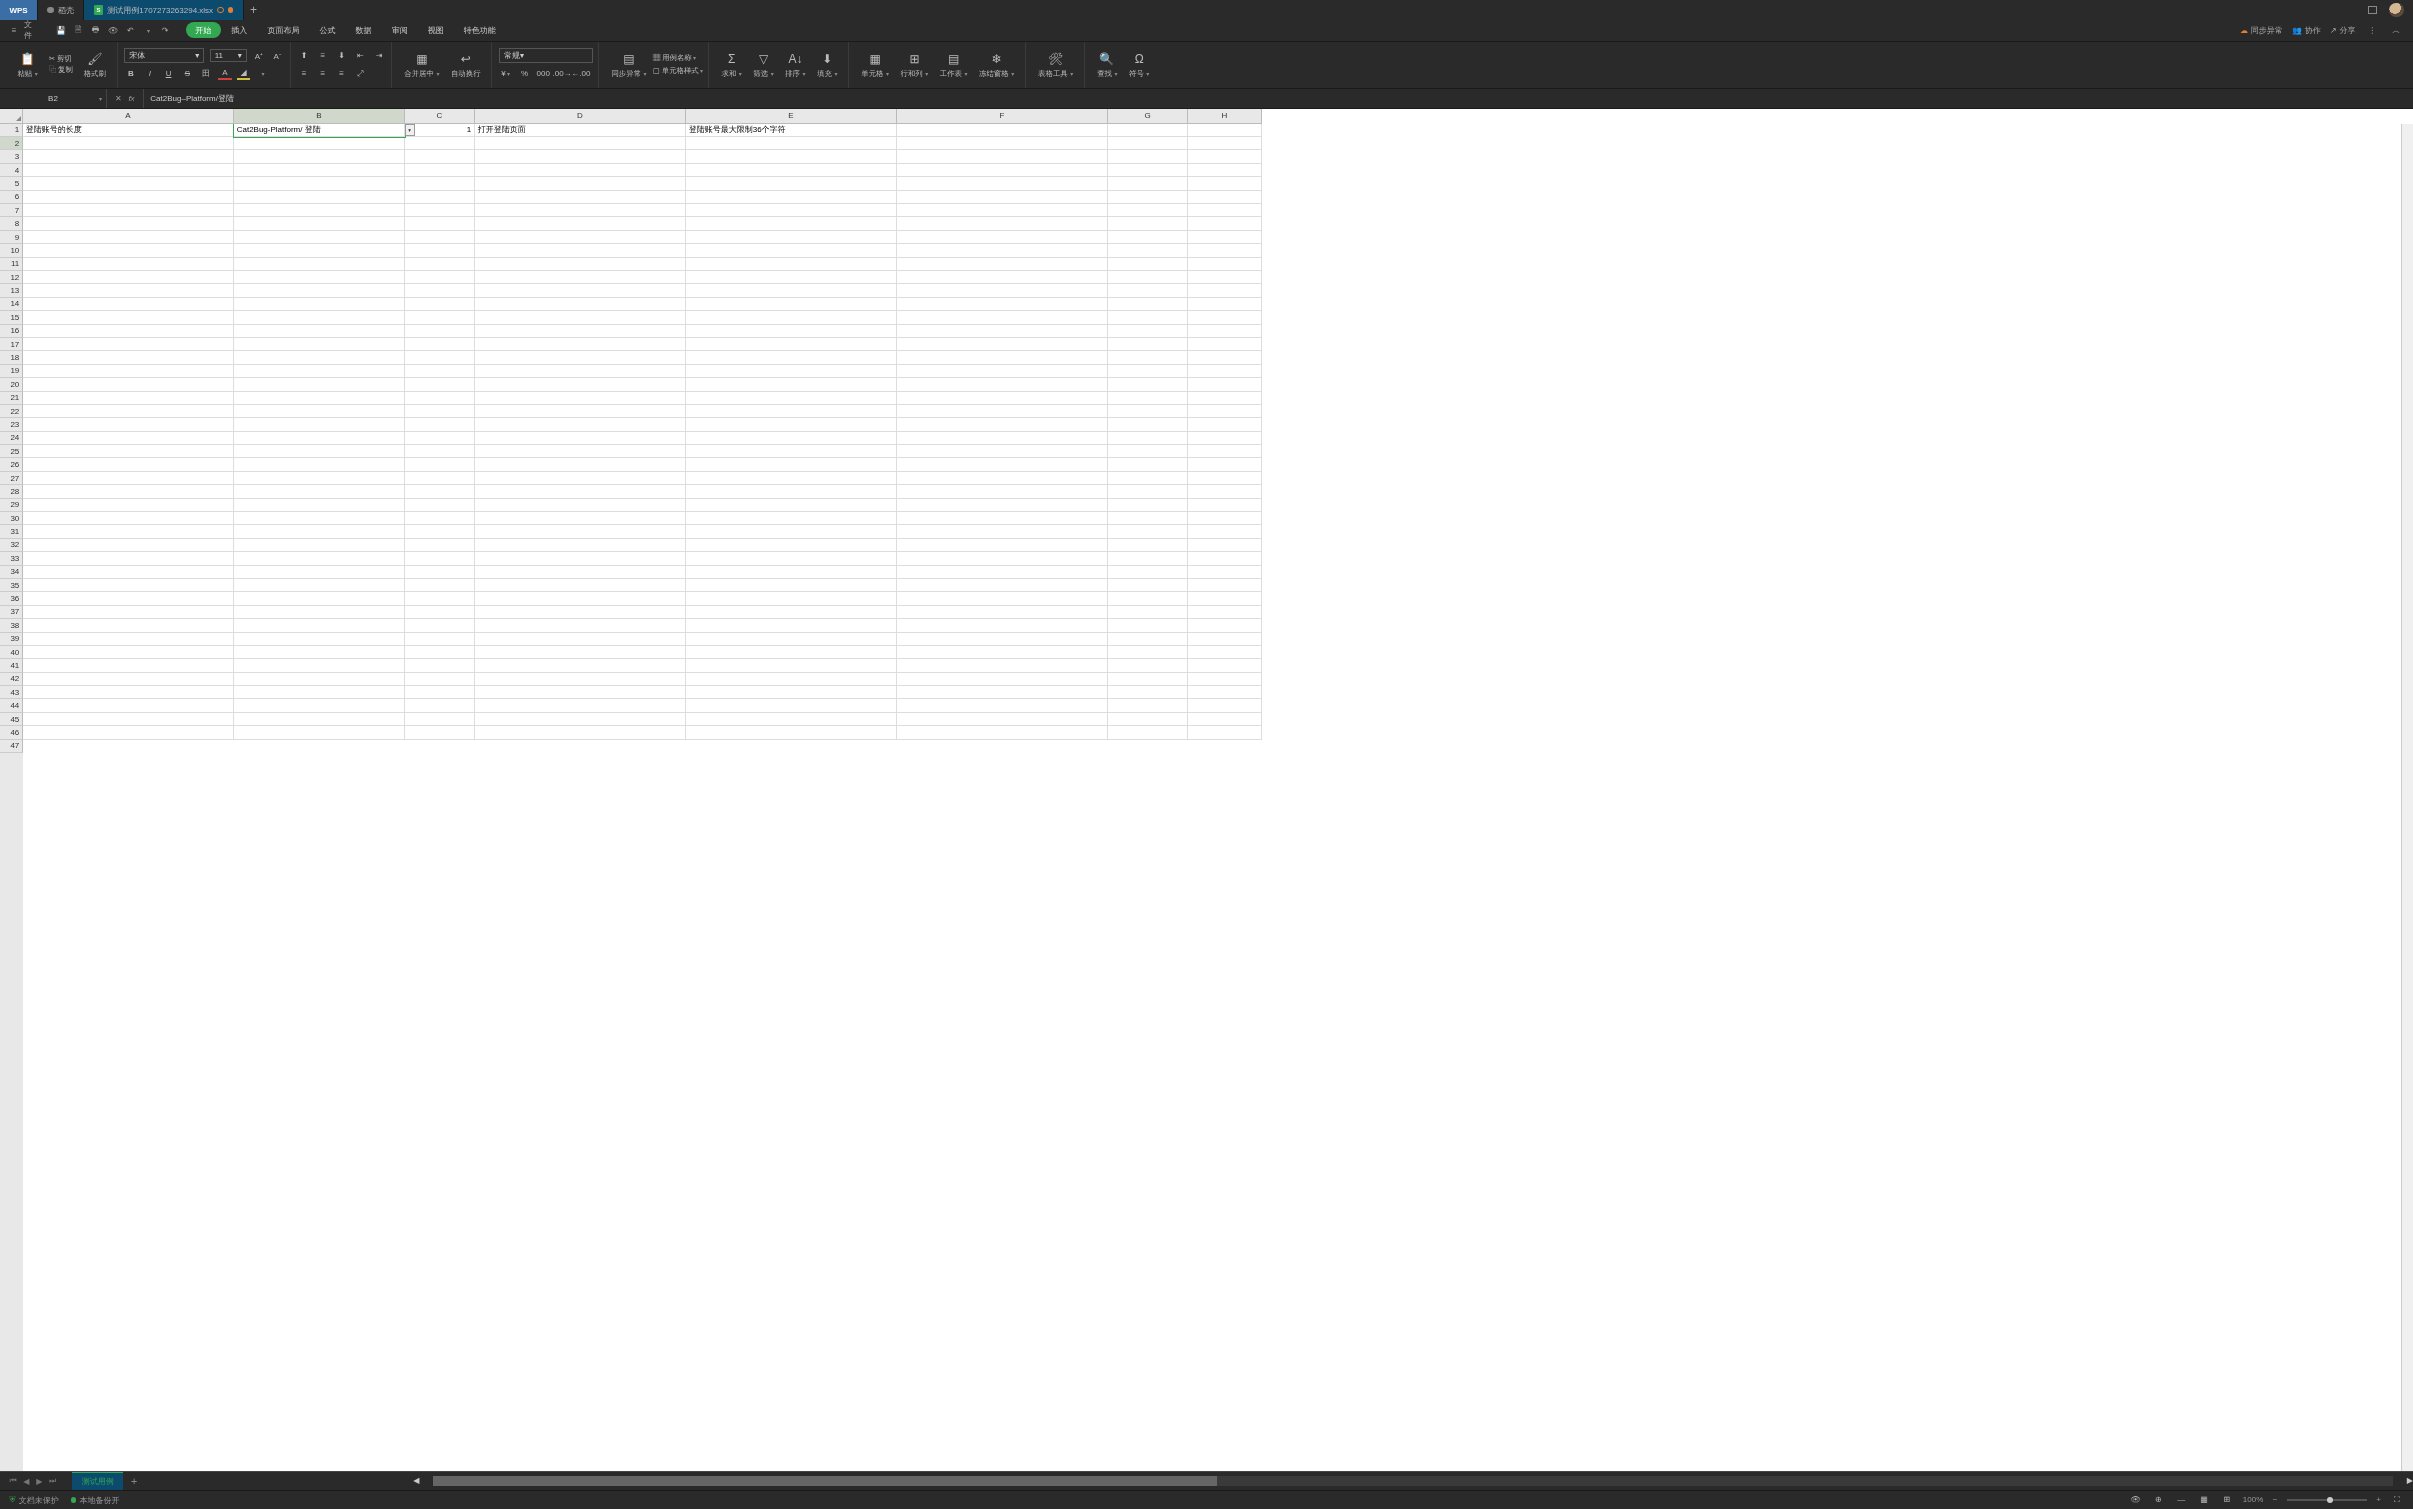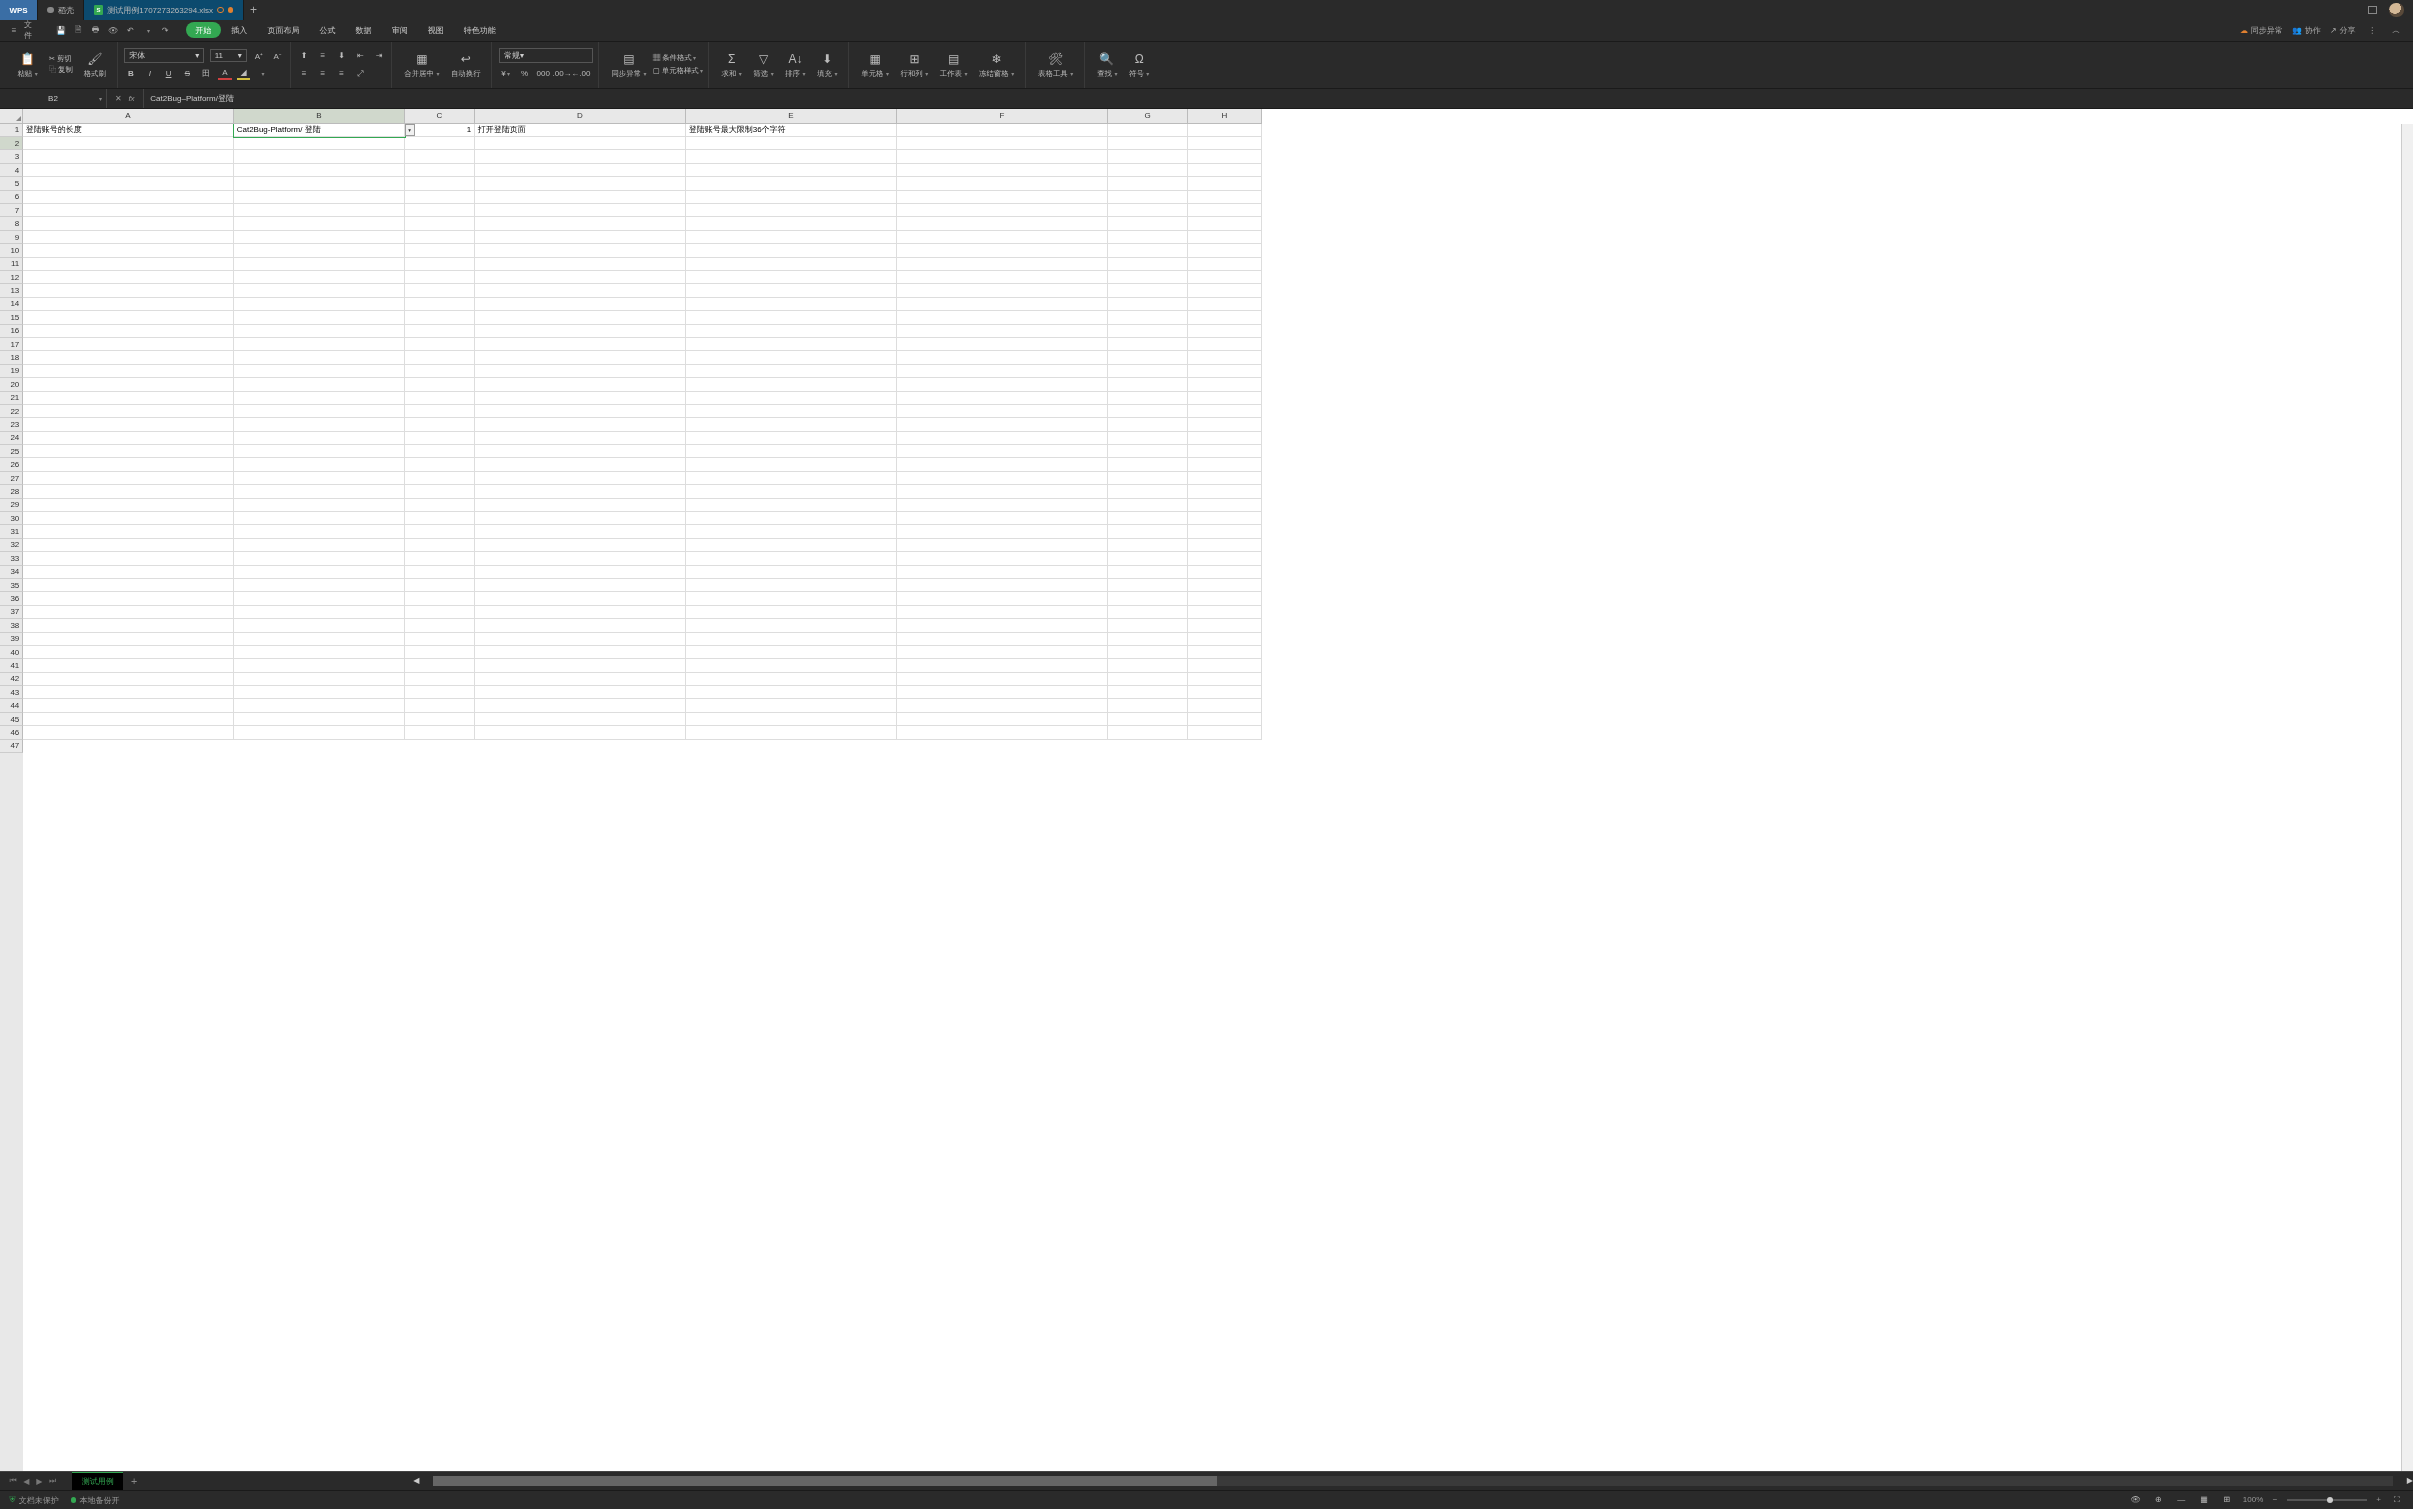--- a/index.html
+++ b/index.html
@@ -66,21 +66,21 @@
 .gridrow { display:flex; height:13.4px;}
 .cell { border-right:0.7px solid #ddd; border-bottom:0.7px solid #ddd; padding:0 2.7px; display:flex; align-items:center; color:#000; font-size:8px; white-space:nowrap; background:#fff;}
 .hdrcell { background:#e8e8e8; font-weight:500; justify-content:center; color:#c05050; border-bottom:0.7px solid #bbb;}
 .hdrcell.gray { color:#666;}
 .activecell { outline:1.3px solid #33a852; outline-offset:-0.7px; background:#fff; position:relative;}
 .cell-dd { position:absolute; right:-10.7px; top:0; width:10px; height:12.7px; border:0.7px solid #999; background:#f0f0f0; display:flex; align-items:center; justify-content:center; font-size:5.4px; color:#333;}
 .vscroll { position:absolute; right:0; top:14.7px; bottom:0; width:12px; background:#f0f0f0; border-left:0.7px solid #ccc;}
 
 .sheettabs { position:absolute; bottom:19px; left:0; right:0; height:19px; background:#2a2a2a; display:flex; align-items:center; border-top:0.7px solid #444;}
 .sheetnav { display:flex; align-items:center; gap:6.7px; padding:0 9.4px; color:#777;}
-.sheettab { background:#000000; color:#33a852; padding:2.7px 9.4px; border-top:1.3px solid #33a852; margin-left:6.7px;}
+.sheettab { background:#0c4a6e; color:#33a852; padding:2.7px 9.4px; border-top:1.3px solid #33a852; margin-left:6.7px;}
 .sheetadd { color:#888; padding:0 8px; font-size:10.7px;}
 .hscroll { flex:1; display:flex; align-items:center; justify-content:flex-start; padding-left:268px;}
 .hscroll-track { flex:1; height:9.4px; background:#3a3a3a; position:relative; margin:0 13.4px;}
 .hscroll-thumb { position:absolute; left:0; width:40%; height:100%; background:#666;}
 
 .statusbar { position:absolute; bottom:0; left:0; right:0; height:19px; background:#2a2a2a; display:flex; align-items:center; padding:0 9.4px; gap:12px; color:#999; border-top:0.7px solid #1a1a1a;}
 .status-left { display:flex; align-items:center; gap:12px;}
 .status-item { display:flex; align-items:center; gap:3.4px;}
 .status-dot-green { width:5.4px; height:5.4px; border-radius:50%; background:#33a852;}
 .shield { color:#33a852;}
@@ -246,21 +246,21 @@
       <span class="btn-ico">.00→</span>
       <span class="btn-ico">←.00</span>
     </div>
   </div>
   <div class="rgroup" style="flex-direction:row;">
     <div class="rbig">
         <span class="ico">▤</span>
         <span class="lbl dd-arrow">同步异常</span>
       </div>
     <div style="display:flex;flex-direction:column;justify-content:center;gap:2.7px;">
-      <span class="smalltxt dd-arrow"><span>▦ </span><span>条件格式</span></span>
+      <span class="smalltxt dd-arrow"><span>▦ </span><span>用例名称</span></span>
       <span class="smalltxt dd-arrow"><span>▢ </span><span>单元格样式</span></span>
     </div>
   </div>
   <div class="rgroup" style="flex-direction:row;">
     <div class="rbig">
         <span class="ico">Σ</span>
         <span class="lbl dd-arrow">求和</span>
       </div>
     <div class="rbig">
         <span class="ico">▽</span>

